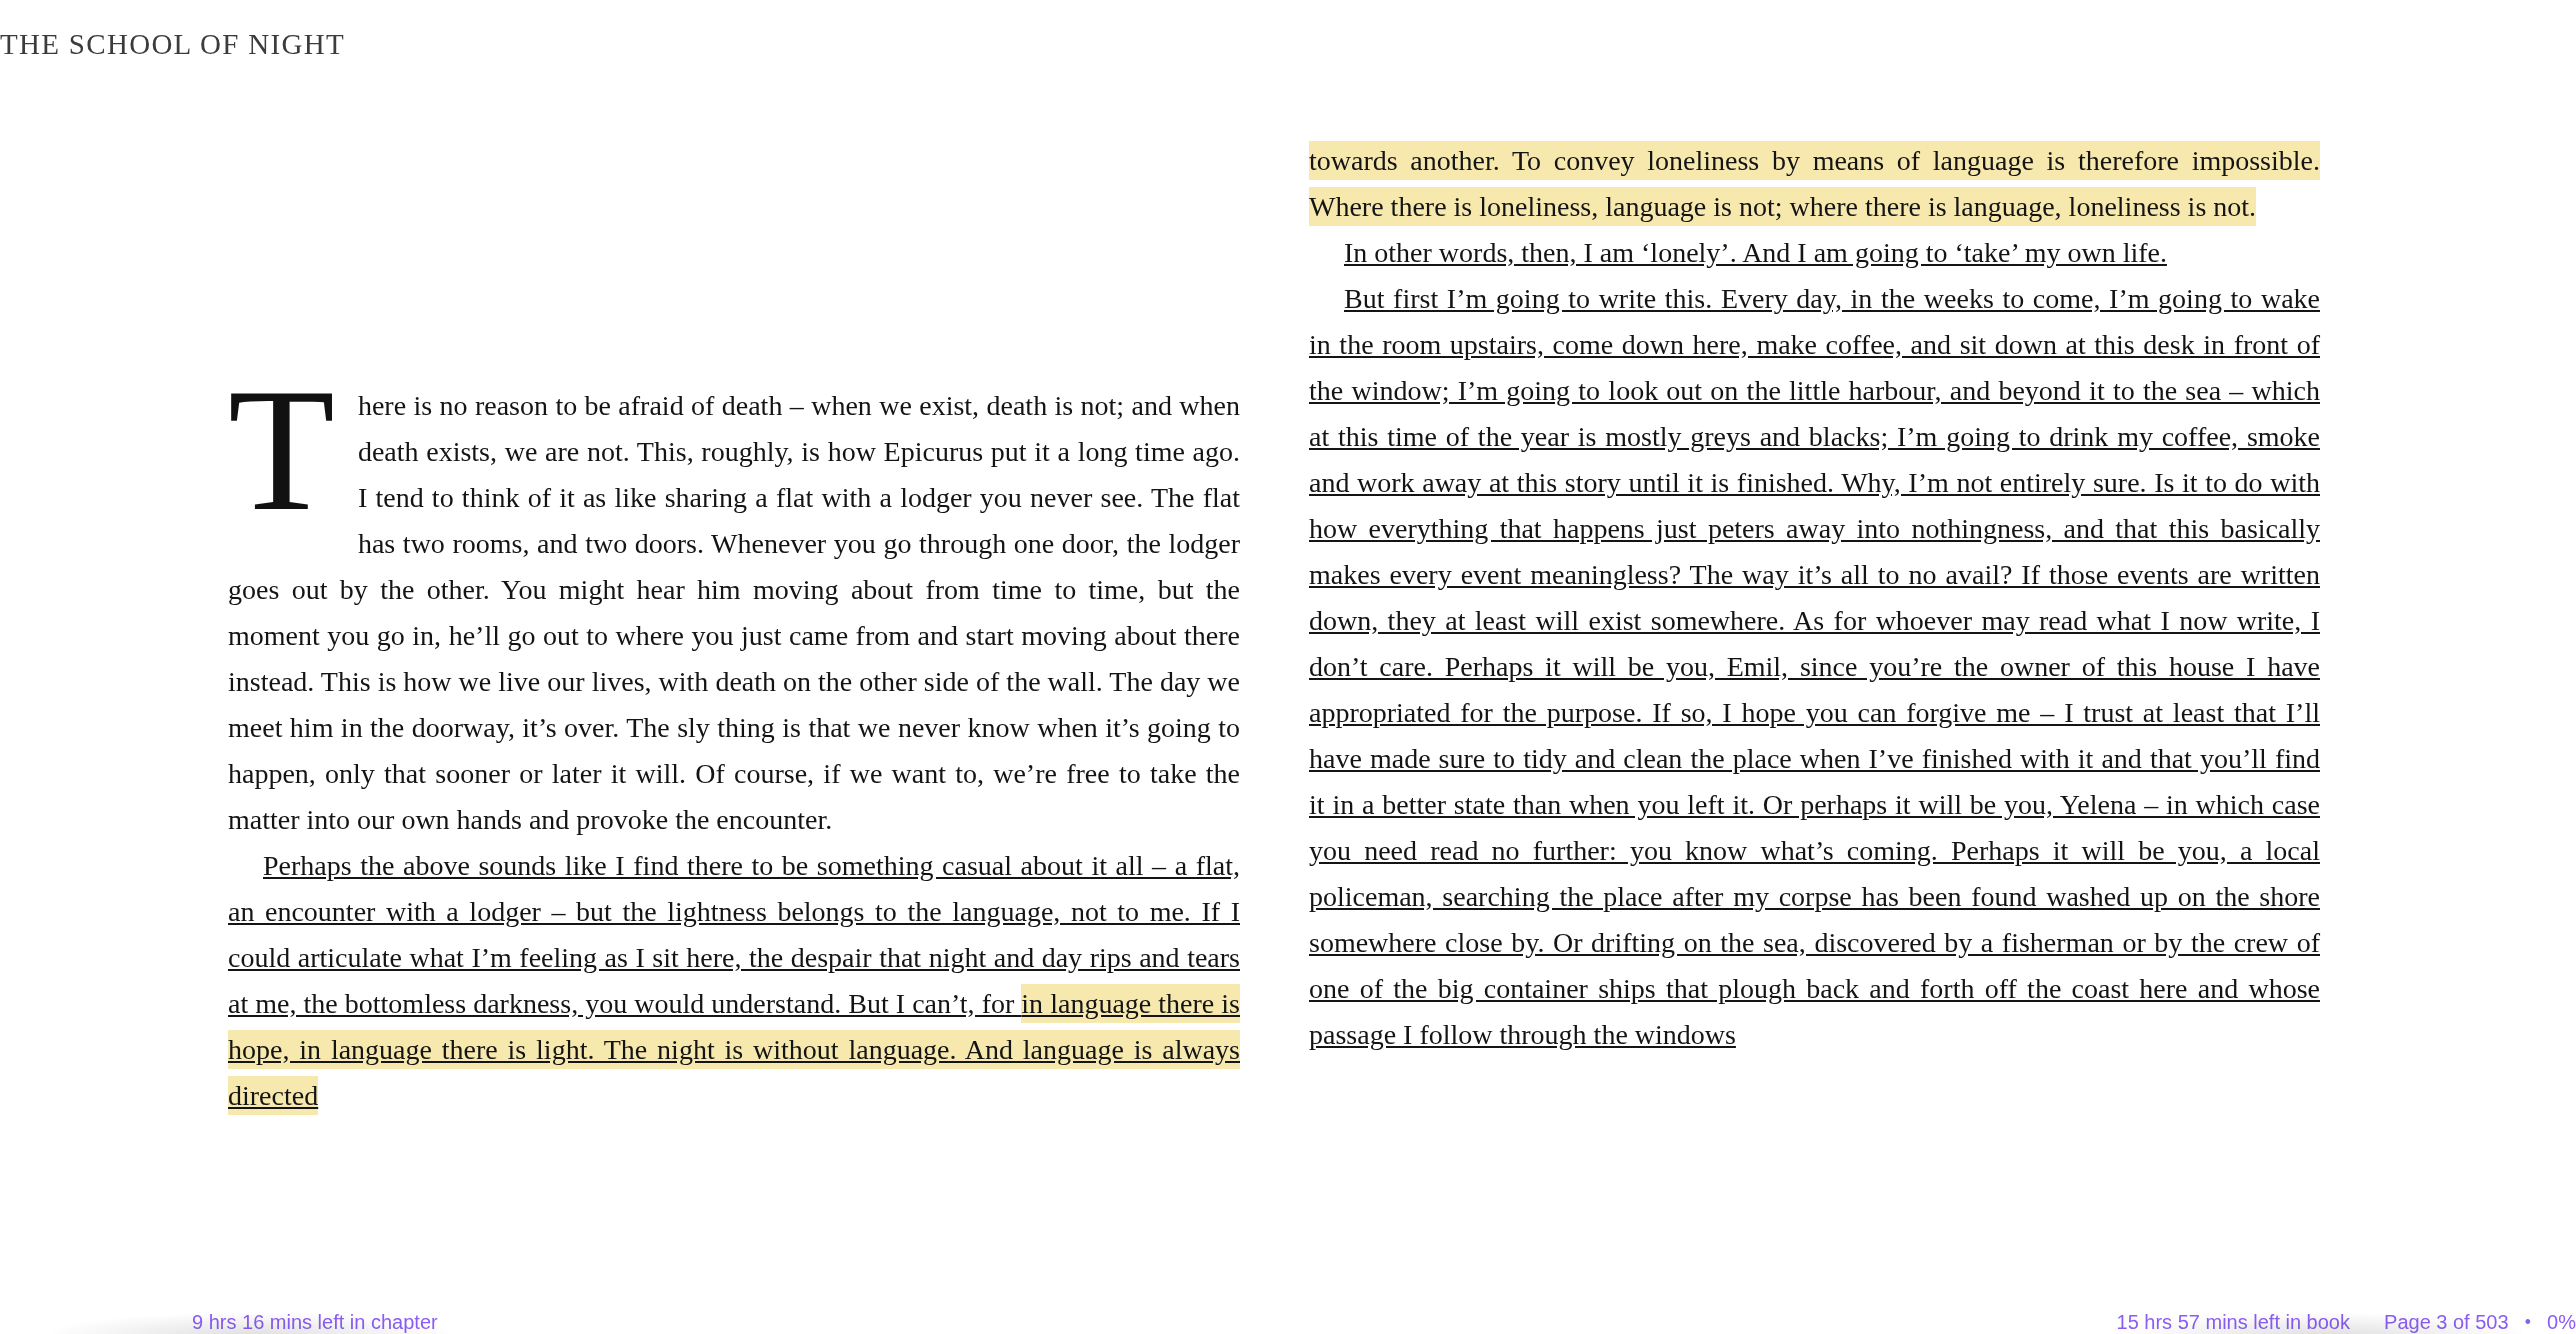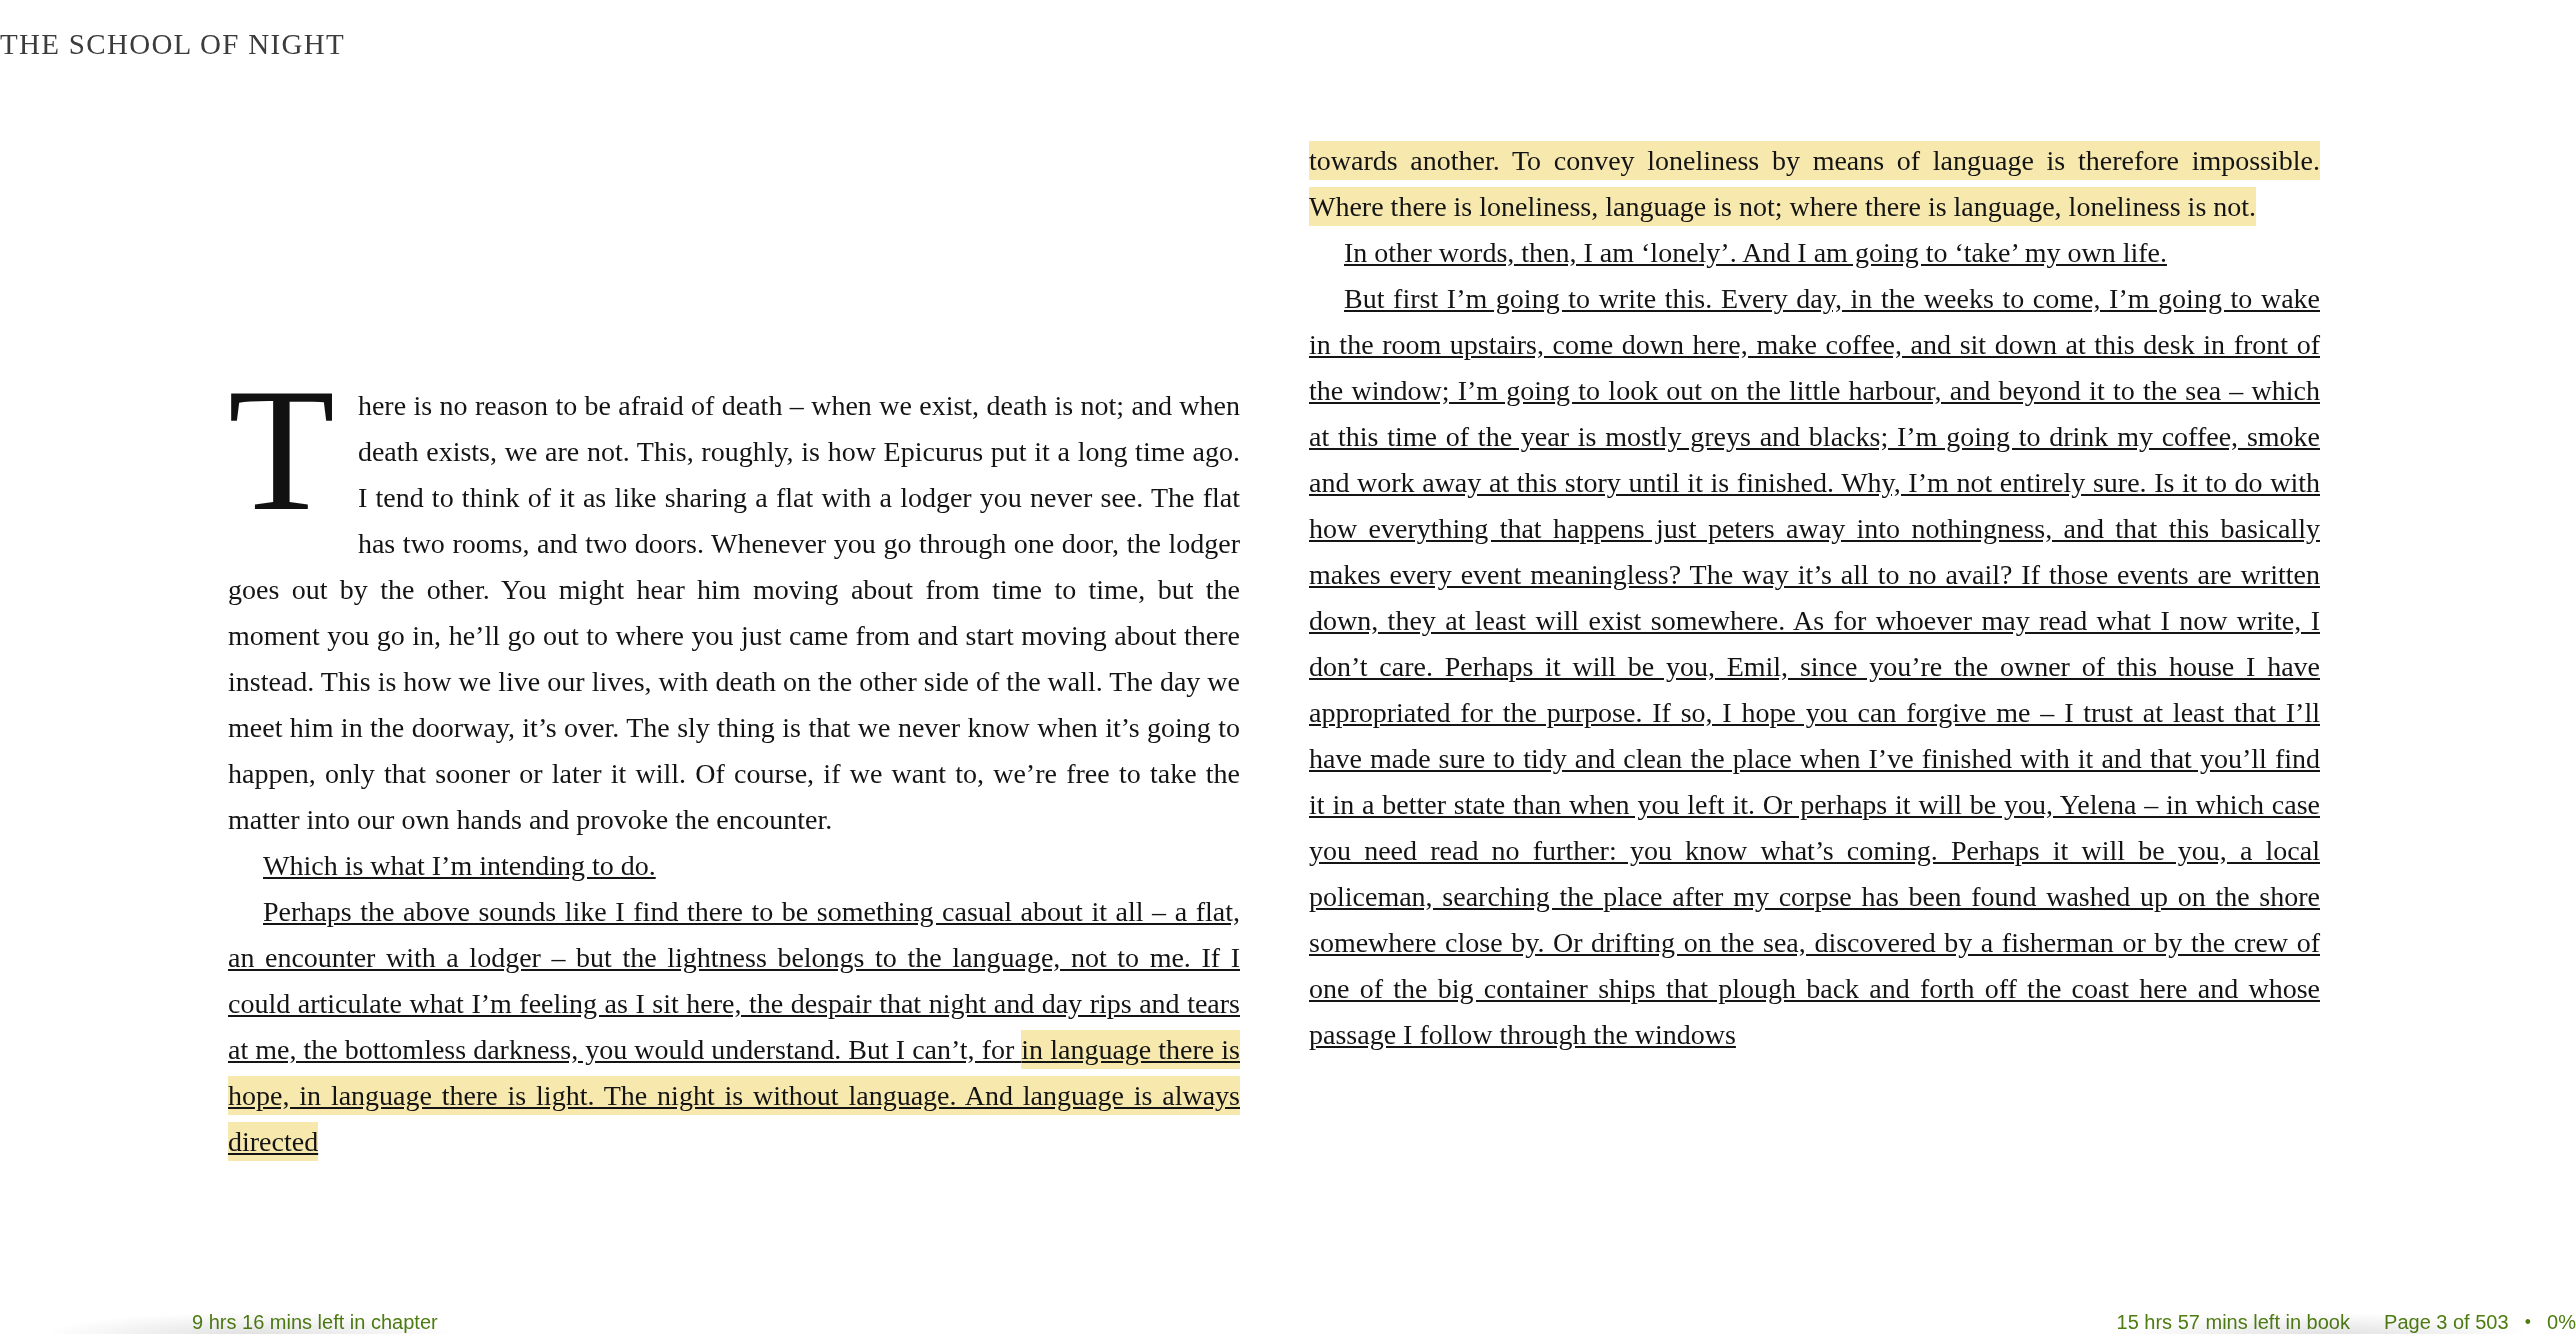--- a/index.html
+++ b/index.html
@@ -60,21 +60,21 @@
     box-decoration-break: clone;
   }
   .footer {
     position: absolute;
     top: 1311px;
     left: 0;
     width: 100%;
     height: 24px;
     font-family: "Liberation Sans", sans-serif;
     font-size: 20px;
-    color: #4d7c0f;
+    color: #8b5cf6;
   }
   .footer-left  { position: absolute; left: 192px; top: 0; }
   .footer-right { position: absolute; right: 226px; top: 0; }
   .footer-center {
     position: absolute;
     left: 0; top: 0;
     width: 100%;
     text-align: right;
   }
   .footer-center .sep {
@@ -102,21 +102,20 @@
 </style>
 </head>
 <body>
 
 <div class="page">
 
   <div class="book-title">THE SCHOOL OF NIGHT</div>
 
   <div class="col col-left">
       <p><span class="dropcap">T</span><span>here is no reason to be afraid of death – when we exist, death is not; and when death exists, we are not. This, roughly, is how Epicurus put it a long time ago. I tend to think of it as like sharing a flat with a lodger you never see. The flat has two rooms, and two doors. Whenever you go through one door, the lodger goes out by the other. You might hear him moving about from time to time, but the moment you go in, he’ll go out to where you just came from and start moving about there instead. This is how we live our lives, with death on the other side of the wall. The day we meet him in the doorway, it’s over. The sly thing is that we never know when it’s going to happen, only that sooner or later it will. Of course, if we want to, we’re free to take the matter into our own hands and provoke the encounter.</span></p>
-      <p class="indent"><span>Which is what I’m intending to do.</span></p>
       <p class="indent"><span>Perhaps the above sounds like I find there to be something casual about it all – a flat, an encounter with a lodger – but the lightness belongs to the language, not to me. If I could articulate what I’m feeling as I sit here, the despair that night and day rips and tears at me, the bottomless darkness, you would understand. But I can’t, for </span><span class="hl">in language there is hope, in language there is light. The night is without language. And language is always directed</span></p>
     </div>
 
   <div class="col col-right">
       <p><span class="hl">towards another. To convey loneliness by means of language is therefore impossible. Where there is loneliness, language is not; where there is language, loneliness is not.</span></p>
       <p class="indent"><span>In other words, then, I am ‘lonely’. And I am going to ‘take’ my own life.</span></p>
       <p class="indent"><span>But first I’m going to write this. Every day, in the weeks to come, I’m going to wake in the room upstairs, come down here, make coffee, and sit down at this desk in front of the window; I’m going to look out on the little harbour, and beyond it to the sea – which at this time of the year is mostly greys and blacks; I’m going to drink my coffee, smoke and work away at this story until it is finished. Why, I’m not entirely sure. Is it to do with how everything that happens just peters away into nothingness, and that this basically makes every event meaningless? The way it’s all to no avail? If those events are written down, they at least will exist somewhere. As for whoever may read what I now write, I don’t care. Perhaps it will be you, Emil, since you’re the owner of this house I have appropriated for the purpose. If so, I hope you can forgive me – I trust at least that I’ll have made sure to tidy and clean the place when I’ve finished with it and that you’ll find it in a better state than when you left it. Or perhaps it will be you, Yelena – in which case you need read no further: you know what’s coming. Perhaps it will be you, a local policeman, searching the place after my corpse has been found washed up on the shore somewhere close by. Or drifting on the sea, discovered by a fisherman or by the crew of one of the big container ships that plough back and forth off the coast here and whose passage I follow through the windows</span></p>
     </div>
 
   <div class="footer">

